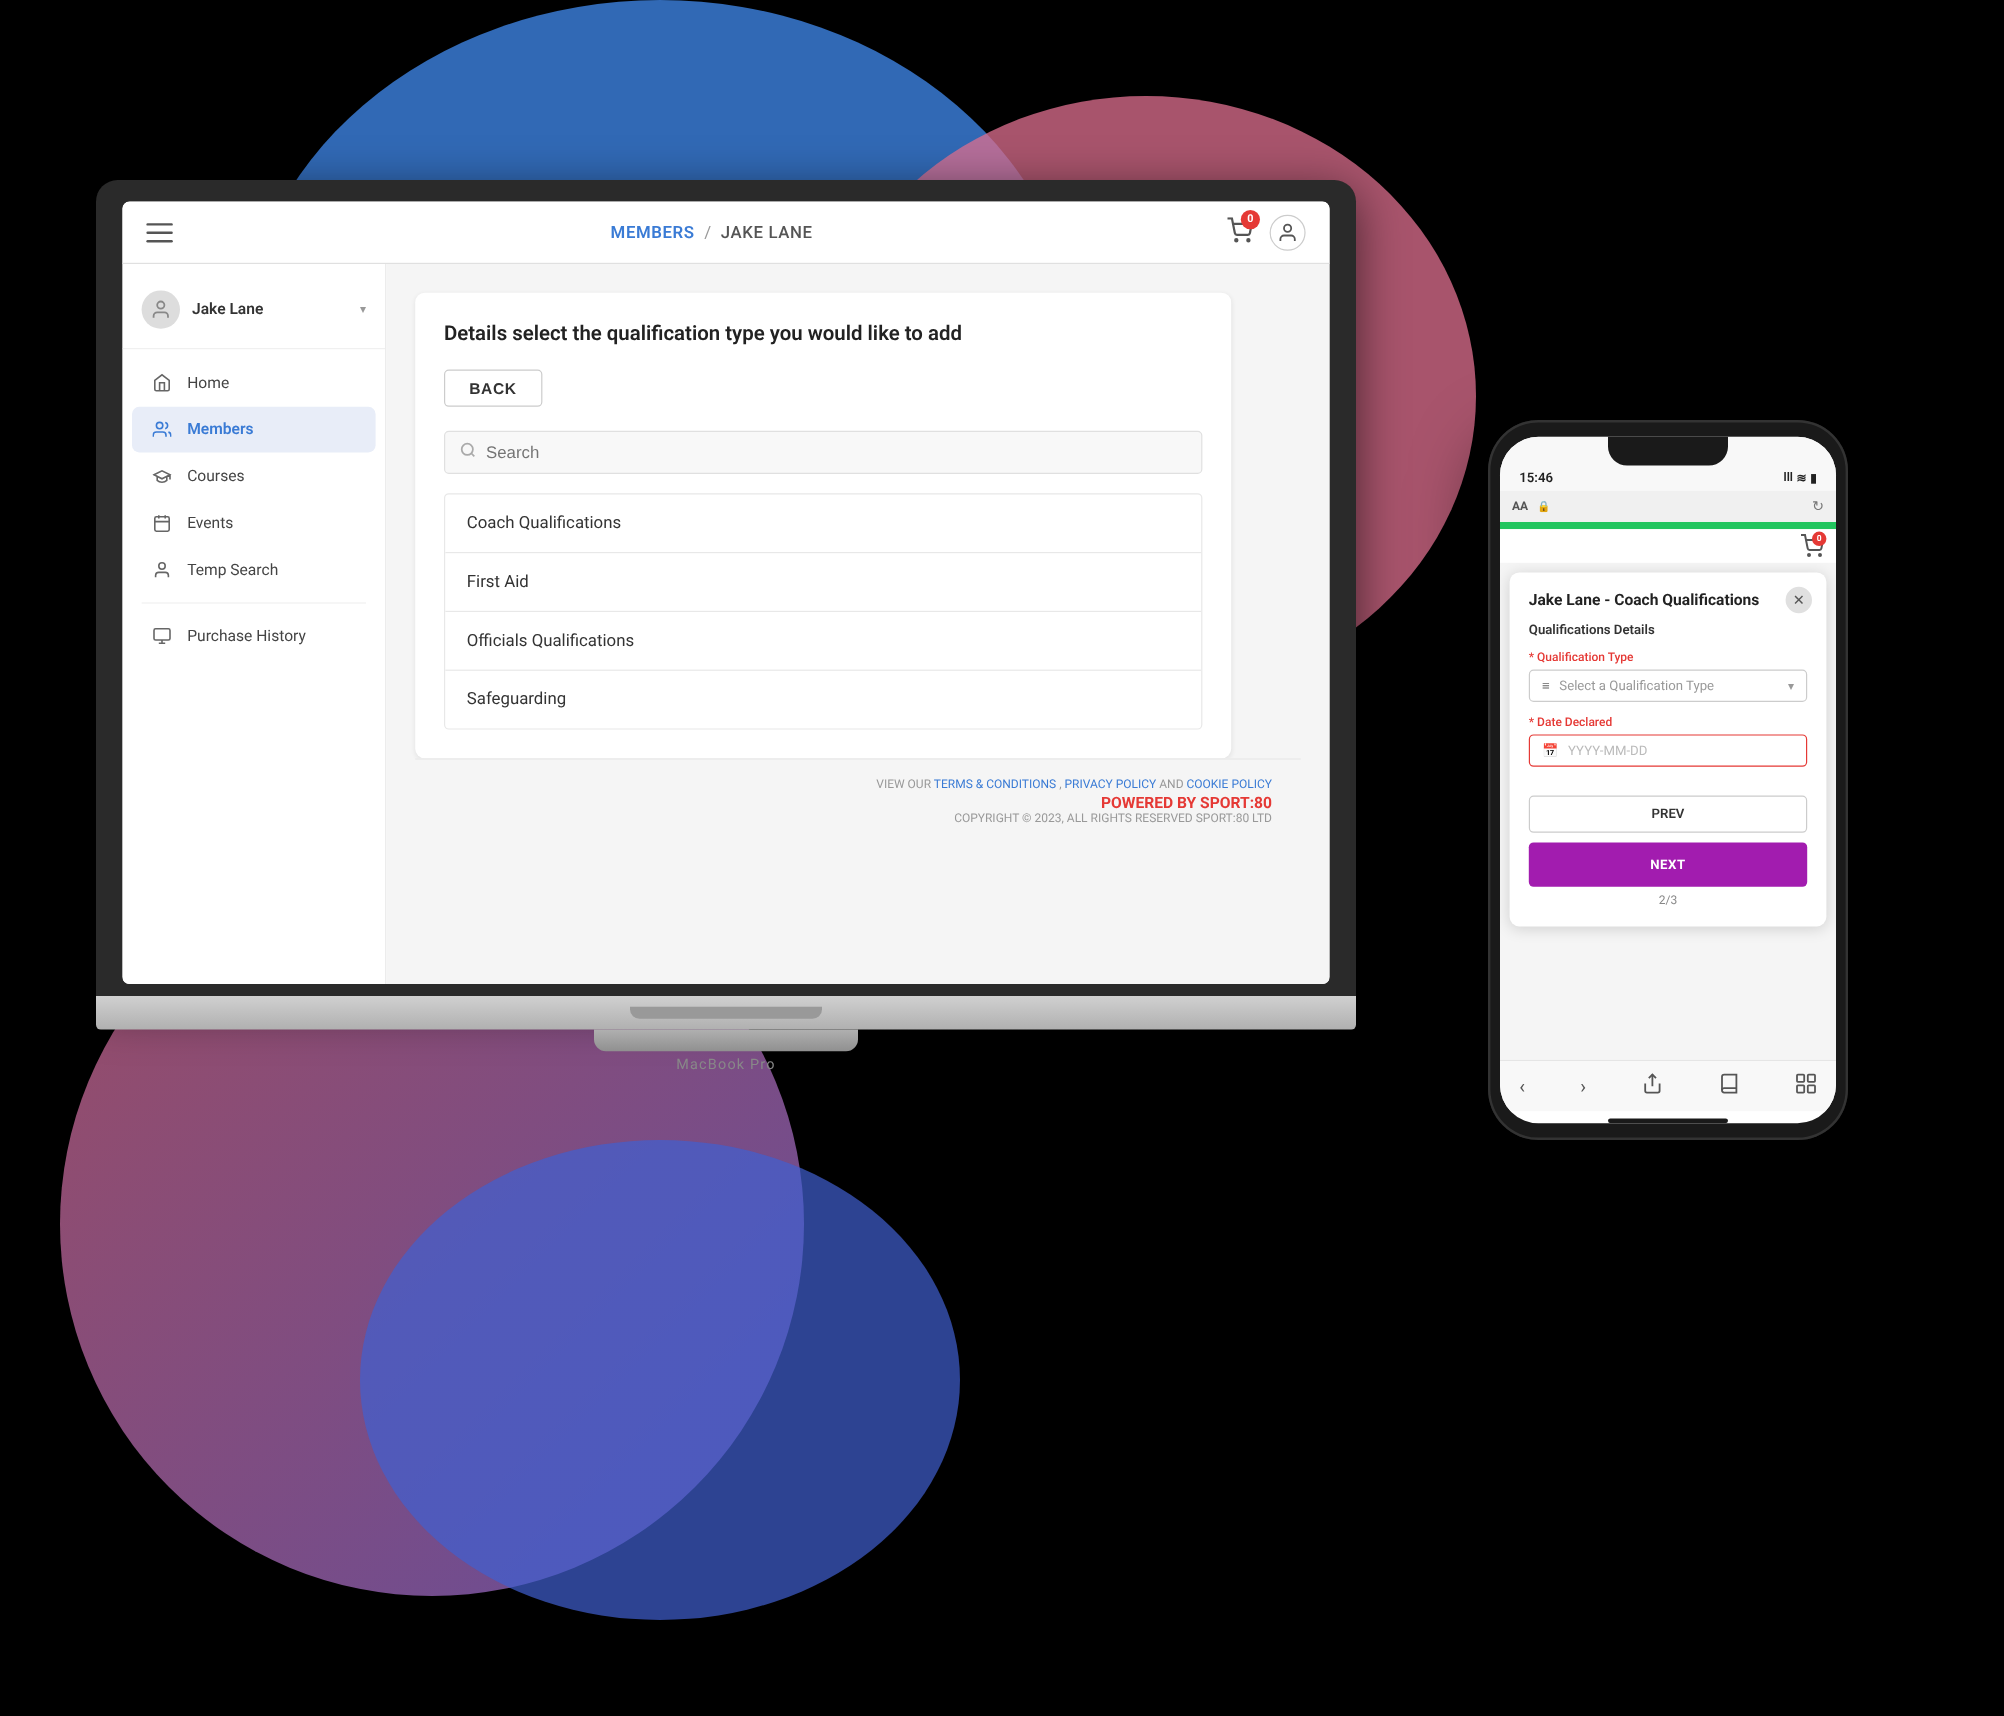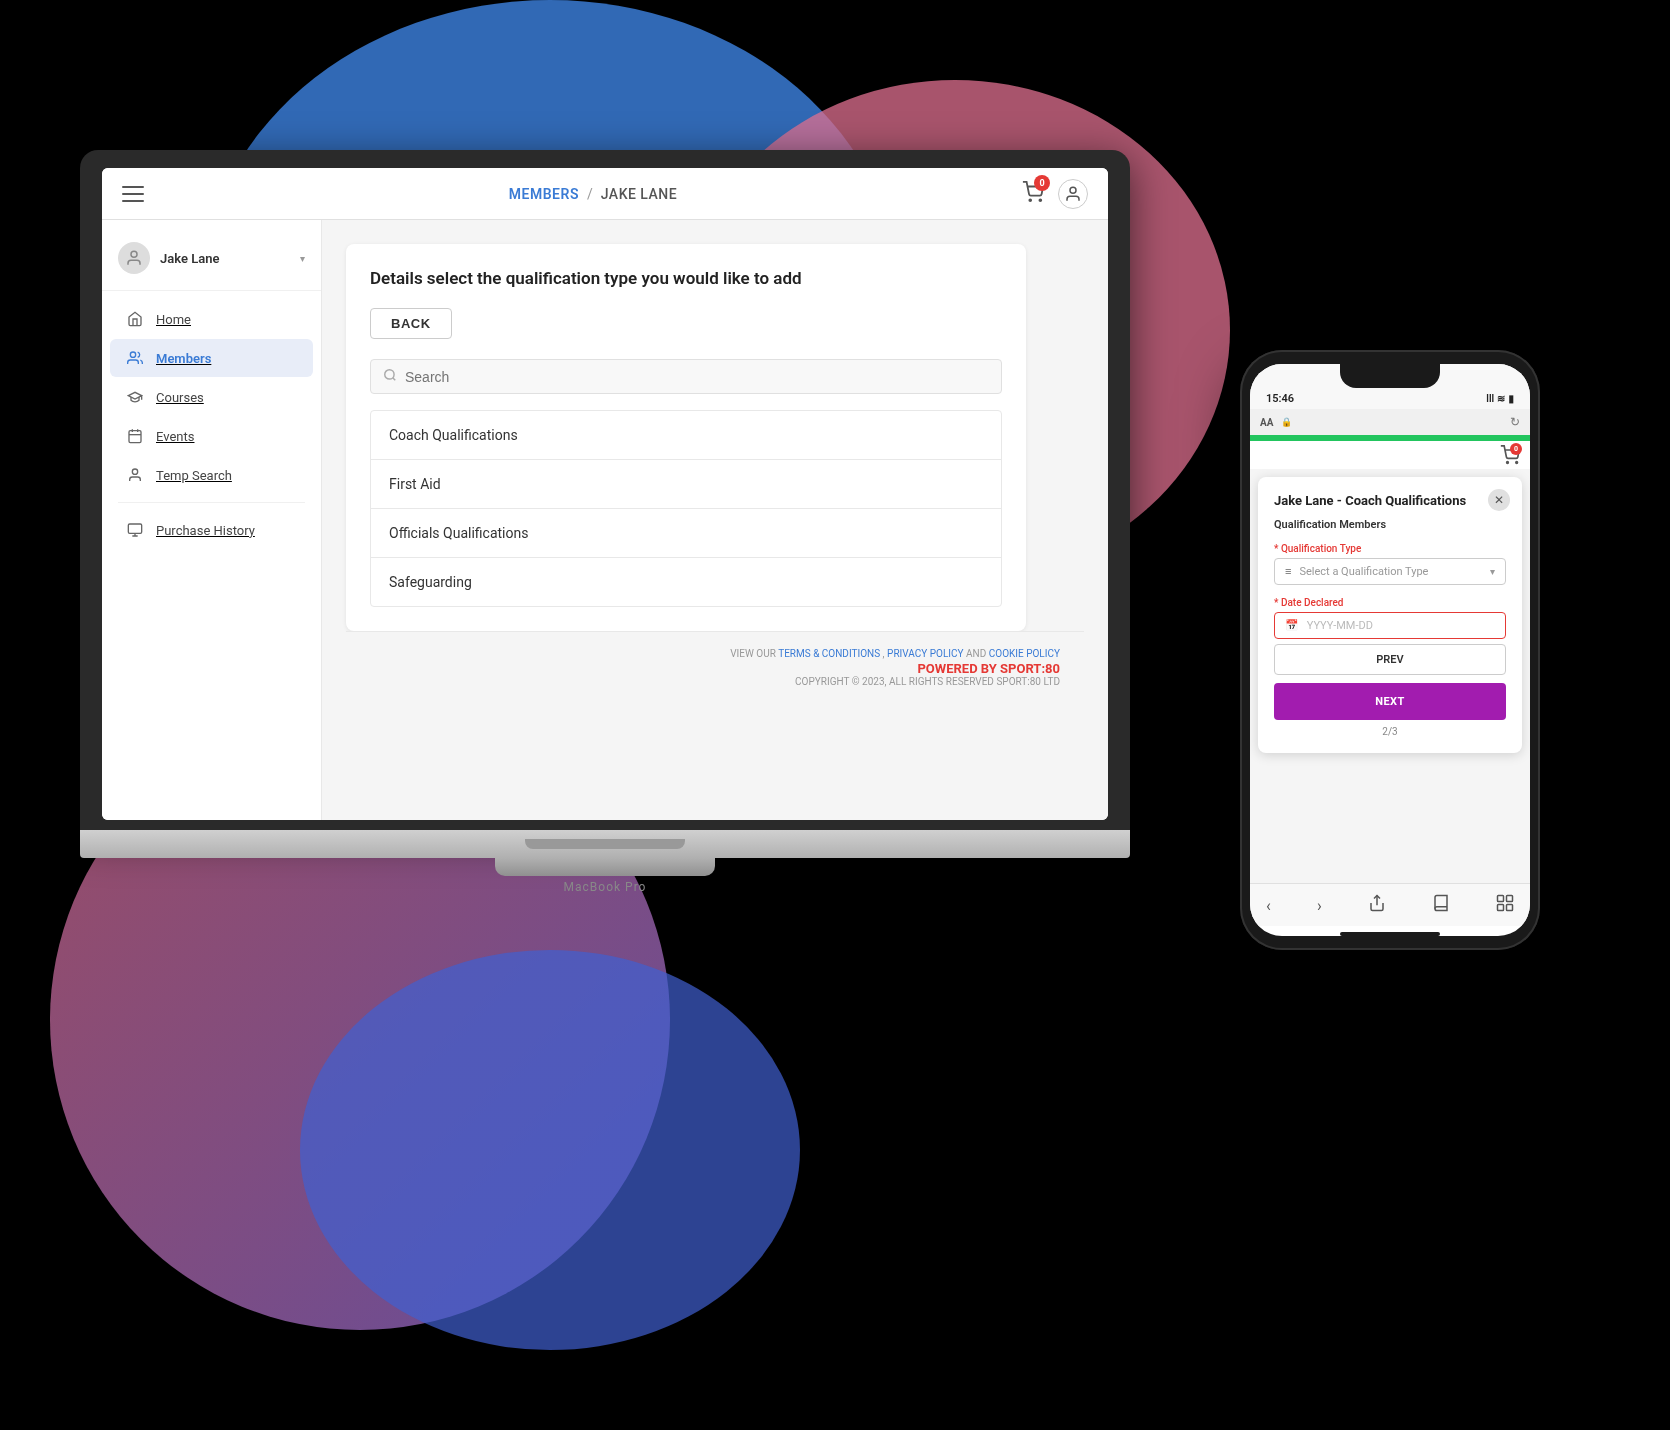--- a/index.html
+++ b/index.html
@@ -231,21 +231,20 @@
       font-weight: 600;
       color: #333;
       flex: 1;
     }
     .sidebar-user-chevron {
       color: #999;
       font-size: 10px;
     }
     .sidebar-nav {
       padding-top: 8px;
-      text-decoration: underline;
     }
     .nav-item {
       display: flex;
       align-items: center;
       padding: 10px 16px;
       font-size: 13px;
       color: #444;
       cursor: pointer;
       gap: 12px;
       border-radius: 6px;
@@ -546,21 +545,21 @@
       gap: 8px;
     }
     .phone-cal-icon {
       font-size: 11px;
       color: #555;
     }
     .phone-footer-actions {
       display: flex;
       flex-direction: column;
       gap: 8px;
-      margin-top: 5px;
+      margin-top: 24px;
     }
     .phone-btn-prev {
       border: 1px solid #ccc;
       background: #fff;
       border-radius: 4px;
       padding: 8px;
       font-size: 11px;
       font-weight: 600;
       text-align: center;
       color: #333;
@@ -796,21 +795,21 @@
             <circle cx="20" cy="21" r="1"></circle>
           <path d="M1 1h4l2.68 13.39a2 2 0 0 0 2 1.61h9.72a2 2 0 0 0 2-1.61L23 6H6"></path>
         </svg>
         <div class="phone-cart-badge">0</div>
       </div>
 
       <div class="phone-content">
         <div class="phone-modal">
           <div class="phone-modal-close">✕</div>
           <div class="phone-modal-title">Jake Lane - Coach Qualifications</div>
-          <div class="phone-modal-subtitle">Qualification Members</div>
+          <div class="phone-modal-subtitle">Qualifications Details</div>
 
           <div class="phone-field-label">Qualification Type</div>
           <div class="phone-select-wrap">
             <span class="phone-select-icon">≡</span>
             <span class="phone-select-text">Select a Qualification Type</span>
             <span class="phone-select-arrow">▾</span>
           </div>
 
           <div class="phone-field-label">Date Declared</div>
           <div class="phone-date-input">

